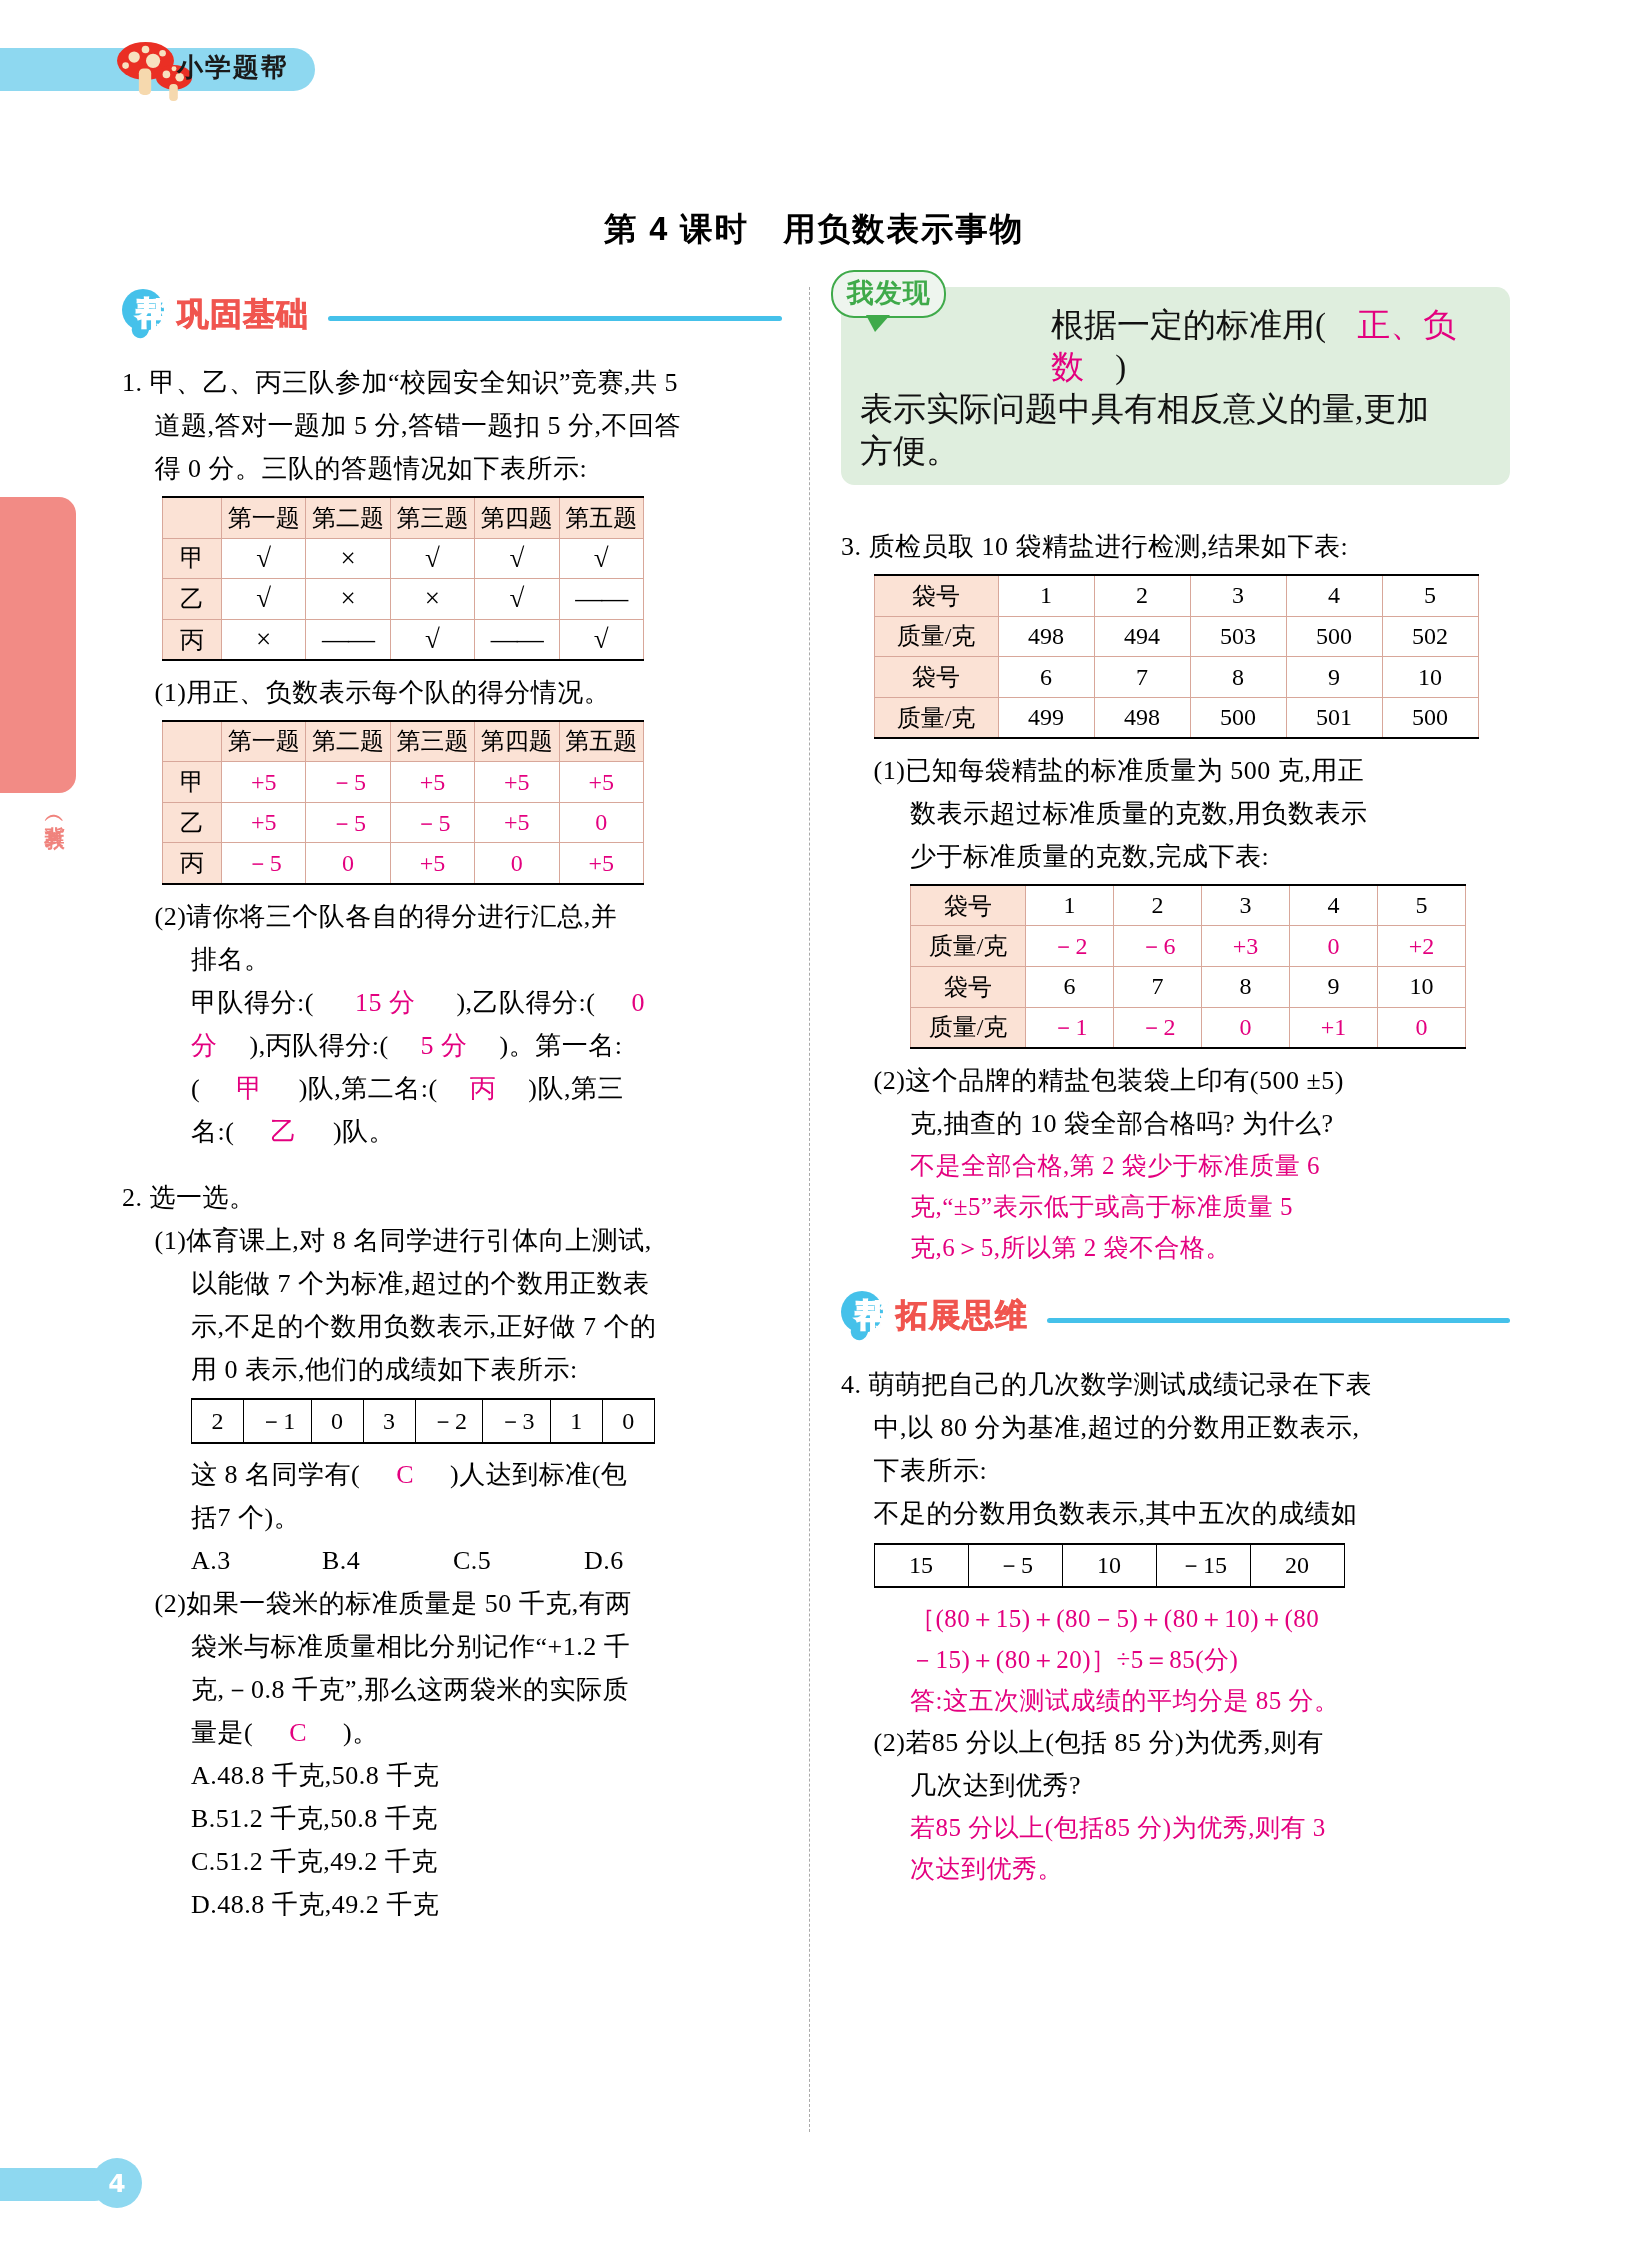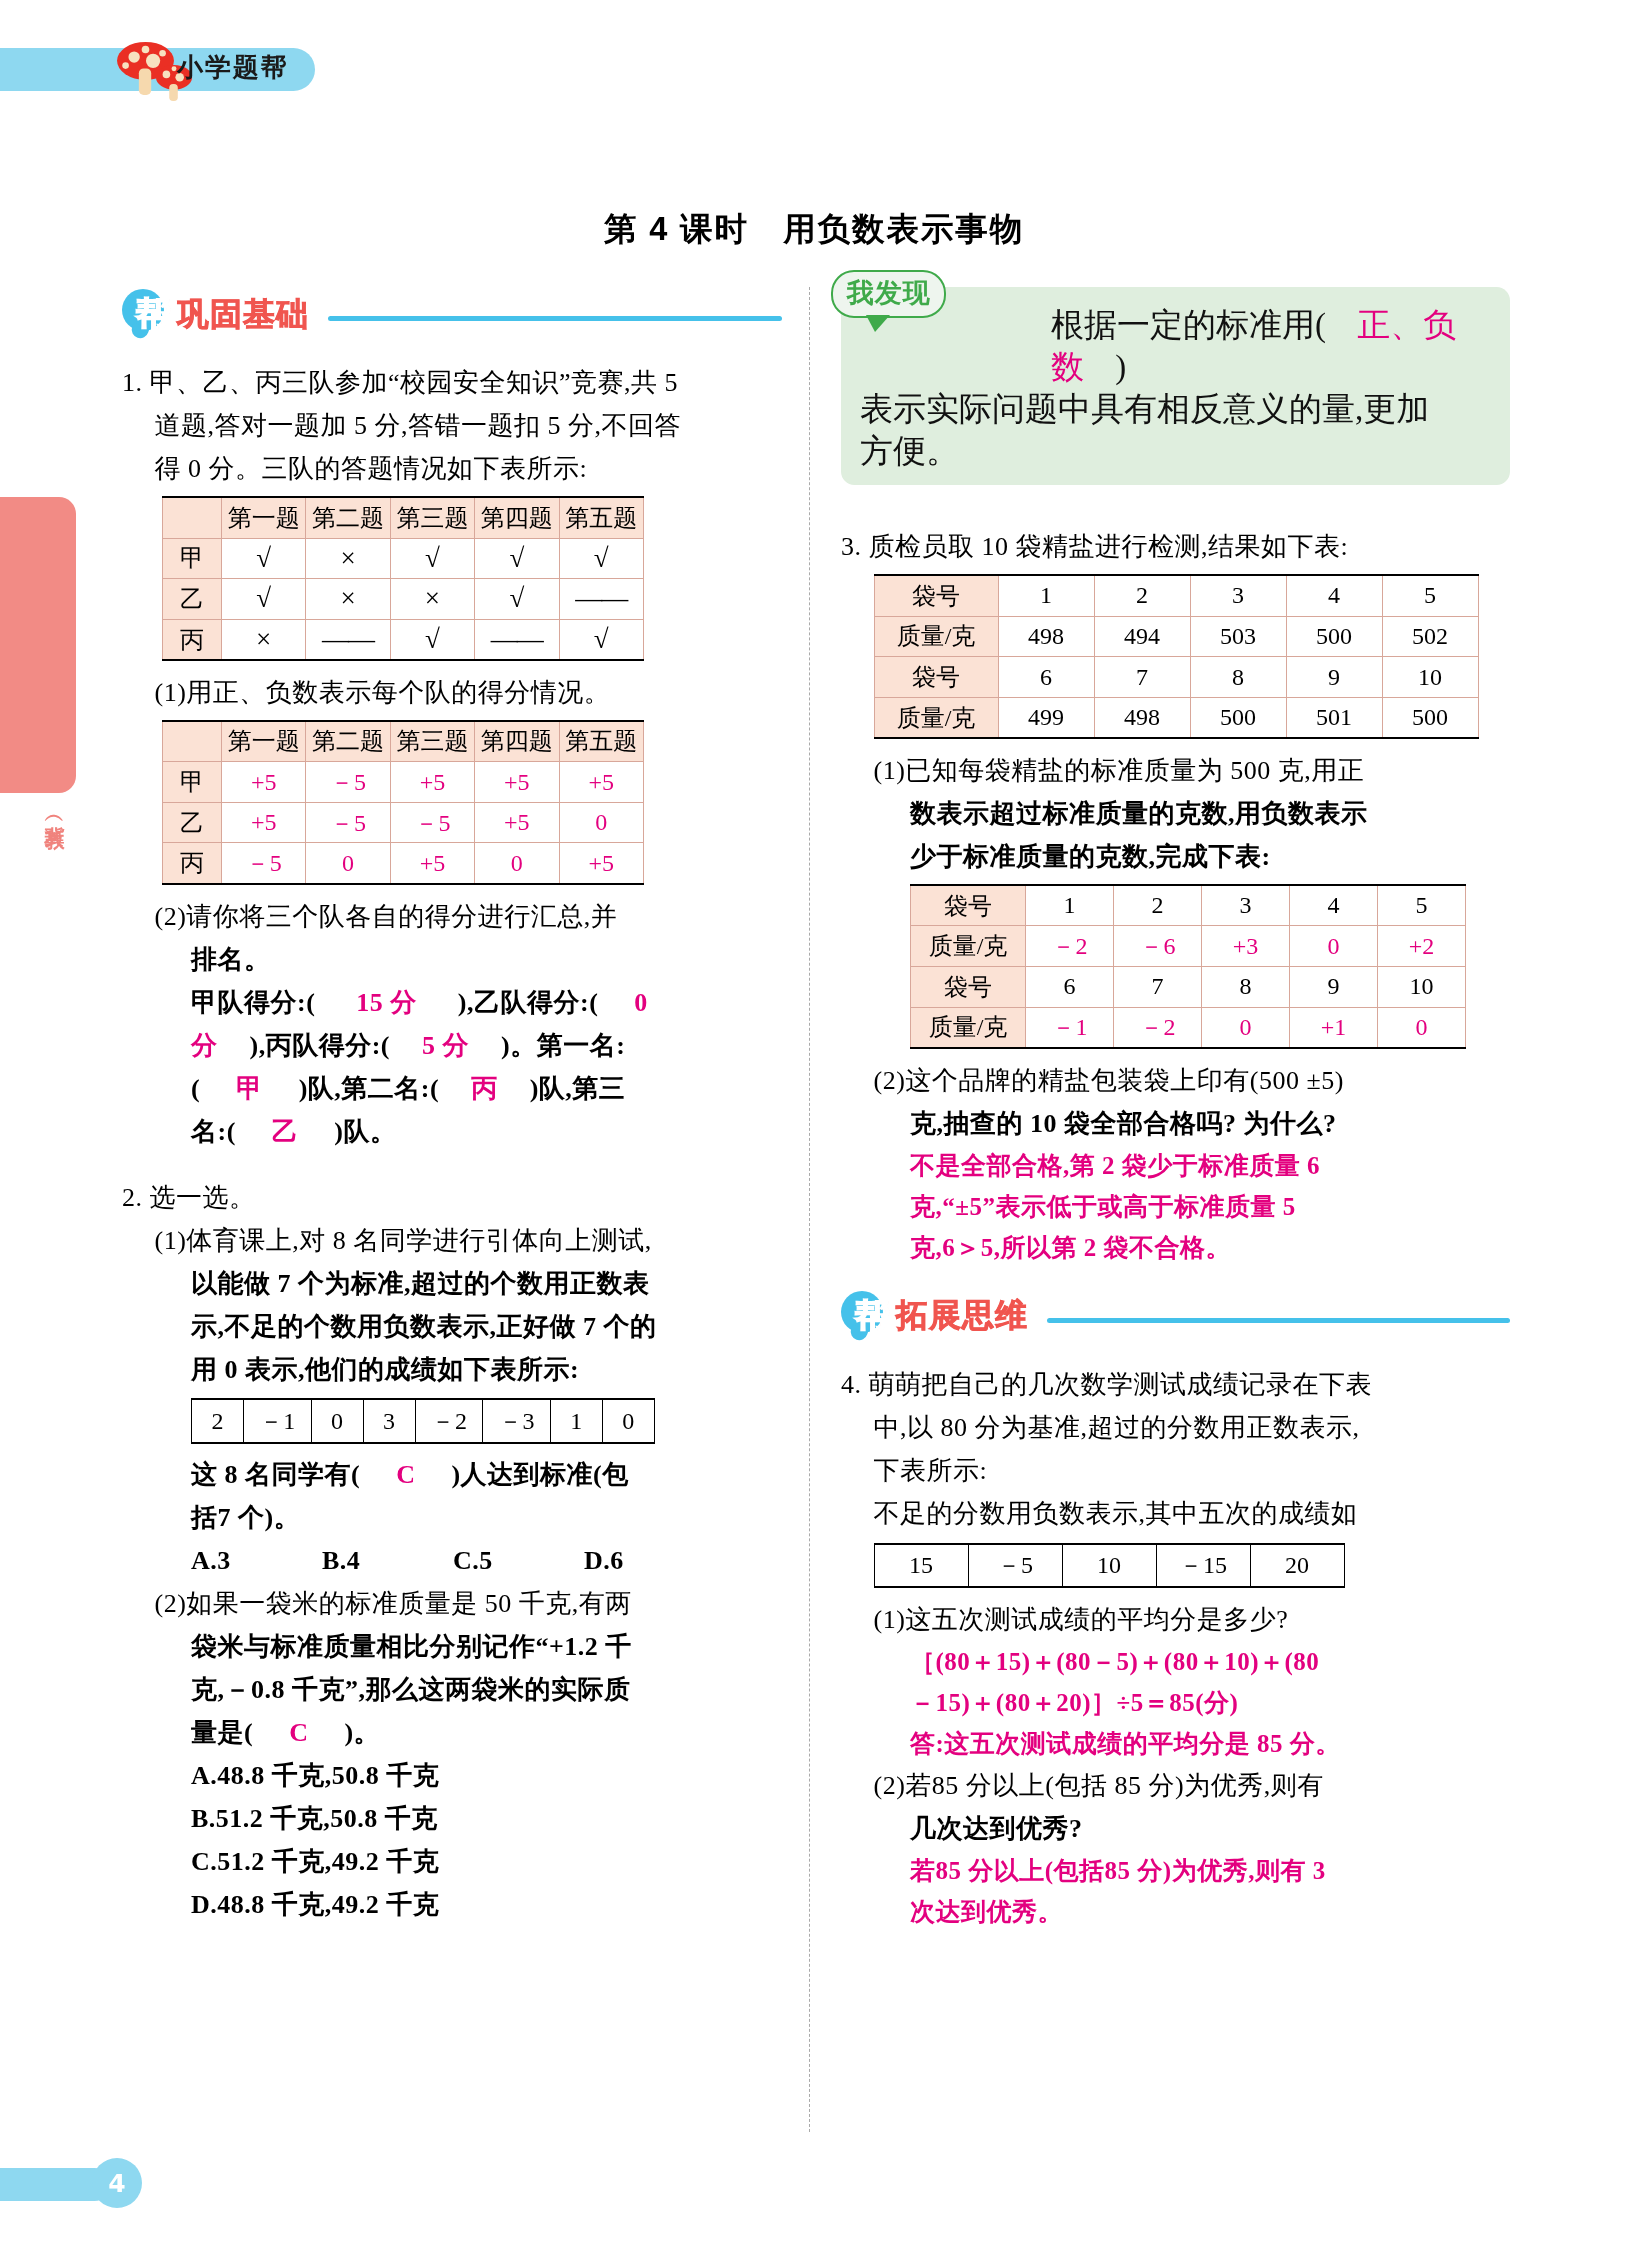--- a/index.html
+++ b/index.html
@@ -110,21 +110,21 @@
     height:4.8px; background:#45c1ea; border-radius:2.9px;
   }
 
   
   .q{ margin:0 0 3.8px 0; }
   .q-line{
     font-size:26px; line-height:43px; color:#000;
     letter-spacing:0.5px;
   }
   .indent1{ padding-left:32.5px; }
-  .indent2{ padding-left:69px;font-weight:bold; }
+  .indent2{ padding-left:69px; }
 
   .ans{ color:#e3007f; }
   .ans-line{
     font-size:25px; line-height:41px; color:#e3007f;
     letter-spacing:0.5px;
   }
 
   
   table.gt{
     border-collapse:collapse;
@@ -557,21 +557,20 @@
         <td style="min-width:94px">15</td>
         <td style="min-width:94px">－5</td>
         <td style="min-width:94px">10</td>
         <td style="min-width:94px">－15</td>
         <td style="min-width:94px">20</td>
       </tr>
     </tbody>
         </table>
     </div>
 
-    <div class="q-line indent1">(1)这五次测试成绩的平均分是多少?</div>
     <div class="ans-line indent2">［(80＋15)＋(80－5)＋(80＋10)＋(80</div>
     <div class="ans-line indent2">－15)＋(80＋20)］÷5＝85(分)</div>
     <div class="ans-line indent2">答:这五次测试成绩的平均分是 85 分。</div>
     <div class="q-line indent1">(2)若85 分以上(包括 85 分)为优秀,则有</div>
     <div class="q-line indent2">几次达到优秀?</div>
     <div class="ans-line indent2">若85 分以上(包括85 分)为优秀,则有 3</div>
     <div class="ans-line indent2">次达到优秀。</div>
   </div>
 </div>
 

